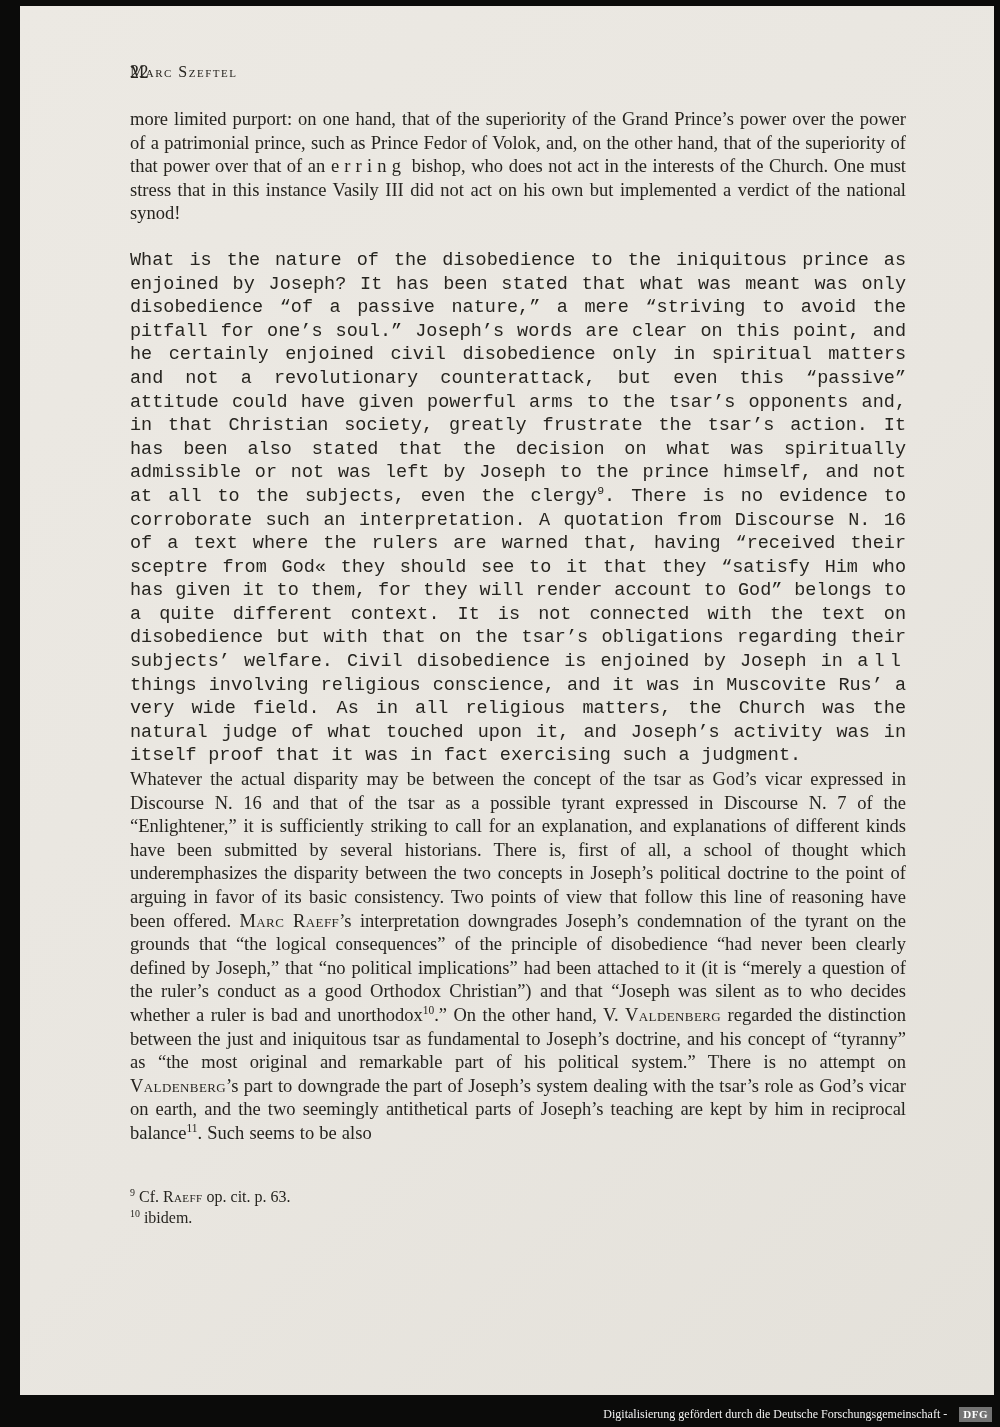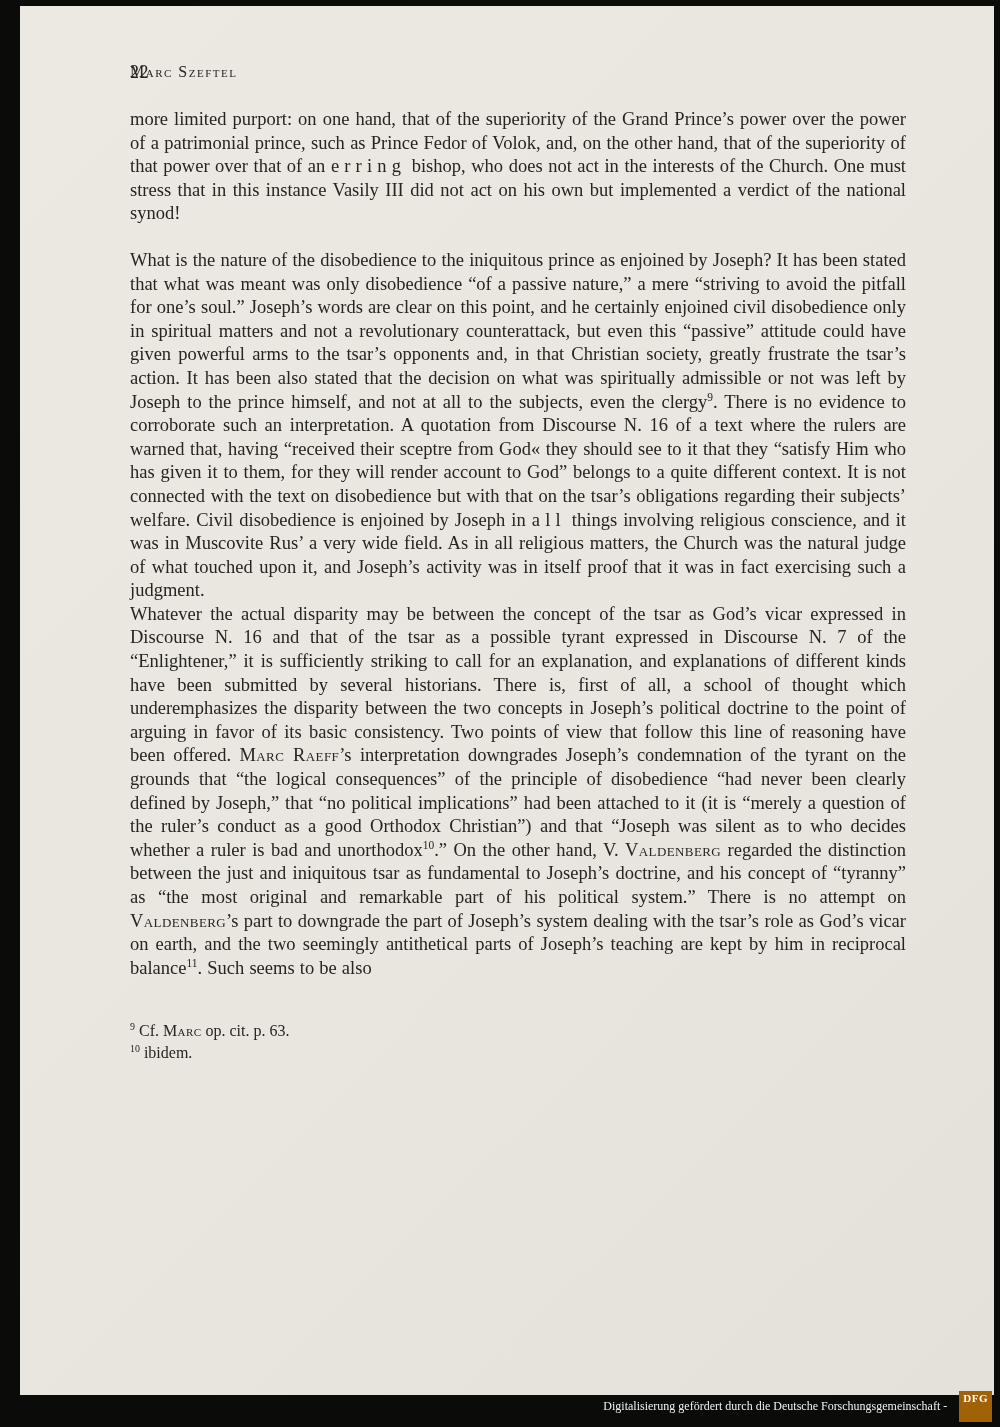--- a/index.html
+++ b/index.html
@@ -50,20 +50,21 @@
   .body-text p {
     margin: 0;
     font-size: 18.5px;
     line-height: 23.6px;
     text-align: justify;
     text-justify: inter-word;
     word-spacing: 0.5px;
   }
   .body-text p.space-before {
     margin-top: 23px;
+    font-family: Liberation Mono, monospace;
   }
   .footnotes {
     margin-top: 40px;
   }
   .footnotes p {
     margin: 0;
     font-size: 16px;
     line-height: 21.5px;
     text-align: justify;
   }
@@ -88,43 +89,43 @@
     font-family: Liberation Serif, serif;
     font-size: 12px;
     display: flex;
     align-items: center;
     gap: 12px;
     white-space: nowrap;
     justify-content: space-between;
   }
   .dfg-badge {
     display: inline-block;
-    background: #a16207;
+    background: #737373;
     color: #ffffff;
     font-weight: bold;
     font-size: 11px;
-    padding: 1px 4px 18px 4px;
+    padding: 1px 4px 2px 4px;
     letter-spacing: 0.5px;
   }
 </style>
 </head>
 <body>
 
 <div class="page">
   <div class="page-header">
     <span class="page-num">22</span>
     <span class="running-head">Marc Szeftel</span>
   </div>
   <div class="body-text">
       <p><span>more limited purport: on one hand, that of the superiority of the Grand Prince’s power over the power of a patrimonial prince, such as Prince Fedor of Volok, and, on the other hand, that of the superiority of that power over that of an </span><span class="spaced">erring</span><span> bishop, who does not act in the interests of the Church. One must stress that in this instance Vasily III did not act on his own but implemented a verdict of the national synod!</span></p>
       <p class="space-before"><span>What is the nature of the disobedience to the iniquitous prince as enjoined by Joseph? It has been stated that what was meant was only disobedience “of a passive nature,” a mere “striving to avoid the pitfall for one’s soul.” Joseph’s words are clear on this point, and he certainly enjoined civil disobedience only in spiritual matters and not a revolutionary counterattack, but even this “passive” attitude could have given powerful arms to the tsar’s opponents and, in that Christian society, greatly frustrate the tsar’s action. It has been also stated that the decision on what was spiritually admissible or not was left by Joseph to the prince himself, and not at all to the subjects, even the clergy</span><sup>9</sup><span>. There is no evidence to corroborate such an interpretation. A quotation from Discourse N. 16 of a text where the rulers are warned that, having “received their sceptre from God« they should see to it that they “satisfy Him who has given it to them, for they will render account to God” belongs to a quite different context. It is not connected with the text on disobedience but with that on the tsar’s obligations regarding their subjects’ welfare. Civil disobedience is enjoined by Joseph in </span><span class="spaced">all</span><span> things involving religious conscience, and it was in Muscovite Rus’ a very wide field. As in all religious matters, the Church was the natural judge of what touched upon it, and Joseph’s activity was in itself proof that it was in fact exercising such a judgment.</span></p>
       <p><span>Whatever the actual disparity may be between the concept of the tsar as God’s vicar expressed in Discourse N. 16 and that of the tsar as a possible tyrant expressed in Discourse N. 7 of the “Enlightener,” it is sufficiently striking to call for an explanation, and explanations of different kinds have been submitted by several historians. There is, first of all, a school of thought which underemphasizes the disparity between the two concepts in Joseph’s political doctrine to the point of arguing in favor of its basic consistency. Two points of view that follow this line of reasoning have been offered. </span><span class="sc">Marc Raeff</span><span>’s interpretation downgrades Joseph’s condemnation of the tyrant on the grounds that “the logical consequences” of the principle of disobedience “had never been clearly defined by Joseph,” that “no political implications” had been attached to it (it is “merely a question of the ruler’s conduct as a good Orthodox Christian”) and that “Joseph was silent as to who decides whether a ruler is bad and unorthodox</span><sup>10</sup><span>.” On the other hand, V. </span><span class="sc">Valdenberg</span><span> regarded the distinction between the just and iniquitous tsar as fundamental to Joseph’s doctrine, and his concept of “tyranny” as “the most original and remarkable part of his political system.” There is no attempt on </span><span class="sc">Valdenberg</span><span>’s part to downgrade the part of Joseph’s system dealing with the tsar’s role as God’s vicar on earth, and the two seemingly antithetical parts of Joseph’s teaching are kept by him in reciprocal balance</span><sup>11</sup><span>. Such seems to be also</span></p>
     </div>
   <div class="footnotes">
-      <p><sup>9</sup><span> Cf. </span><span class="sc">Marc</span><span> op. cit. p. 63.</span></p>
+      <p><sup>9</sup><span> Cf. </span><span class="sc">Raeff</span><span> op. cit. p. 63.</span></p>
       <p><sup>10</sup><span> ibidem.</span></p>
     </div>
 </div>
 
 <div class="credit">
   <span>Digitalisierung gefördert durch die Deutsche Forschungsgemeinschaft -</span>
   <span class="dfg-badge">DFG</span>
 </div>
 
 </body></html>

